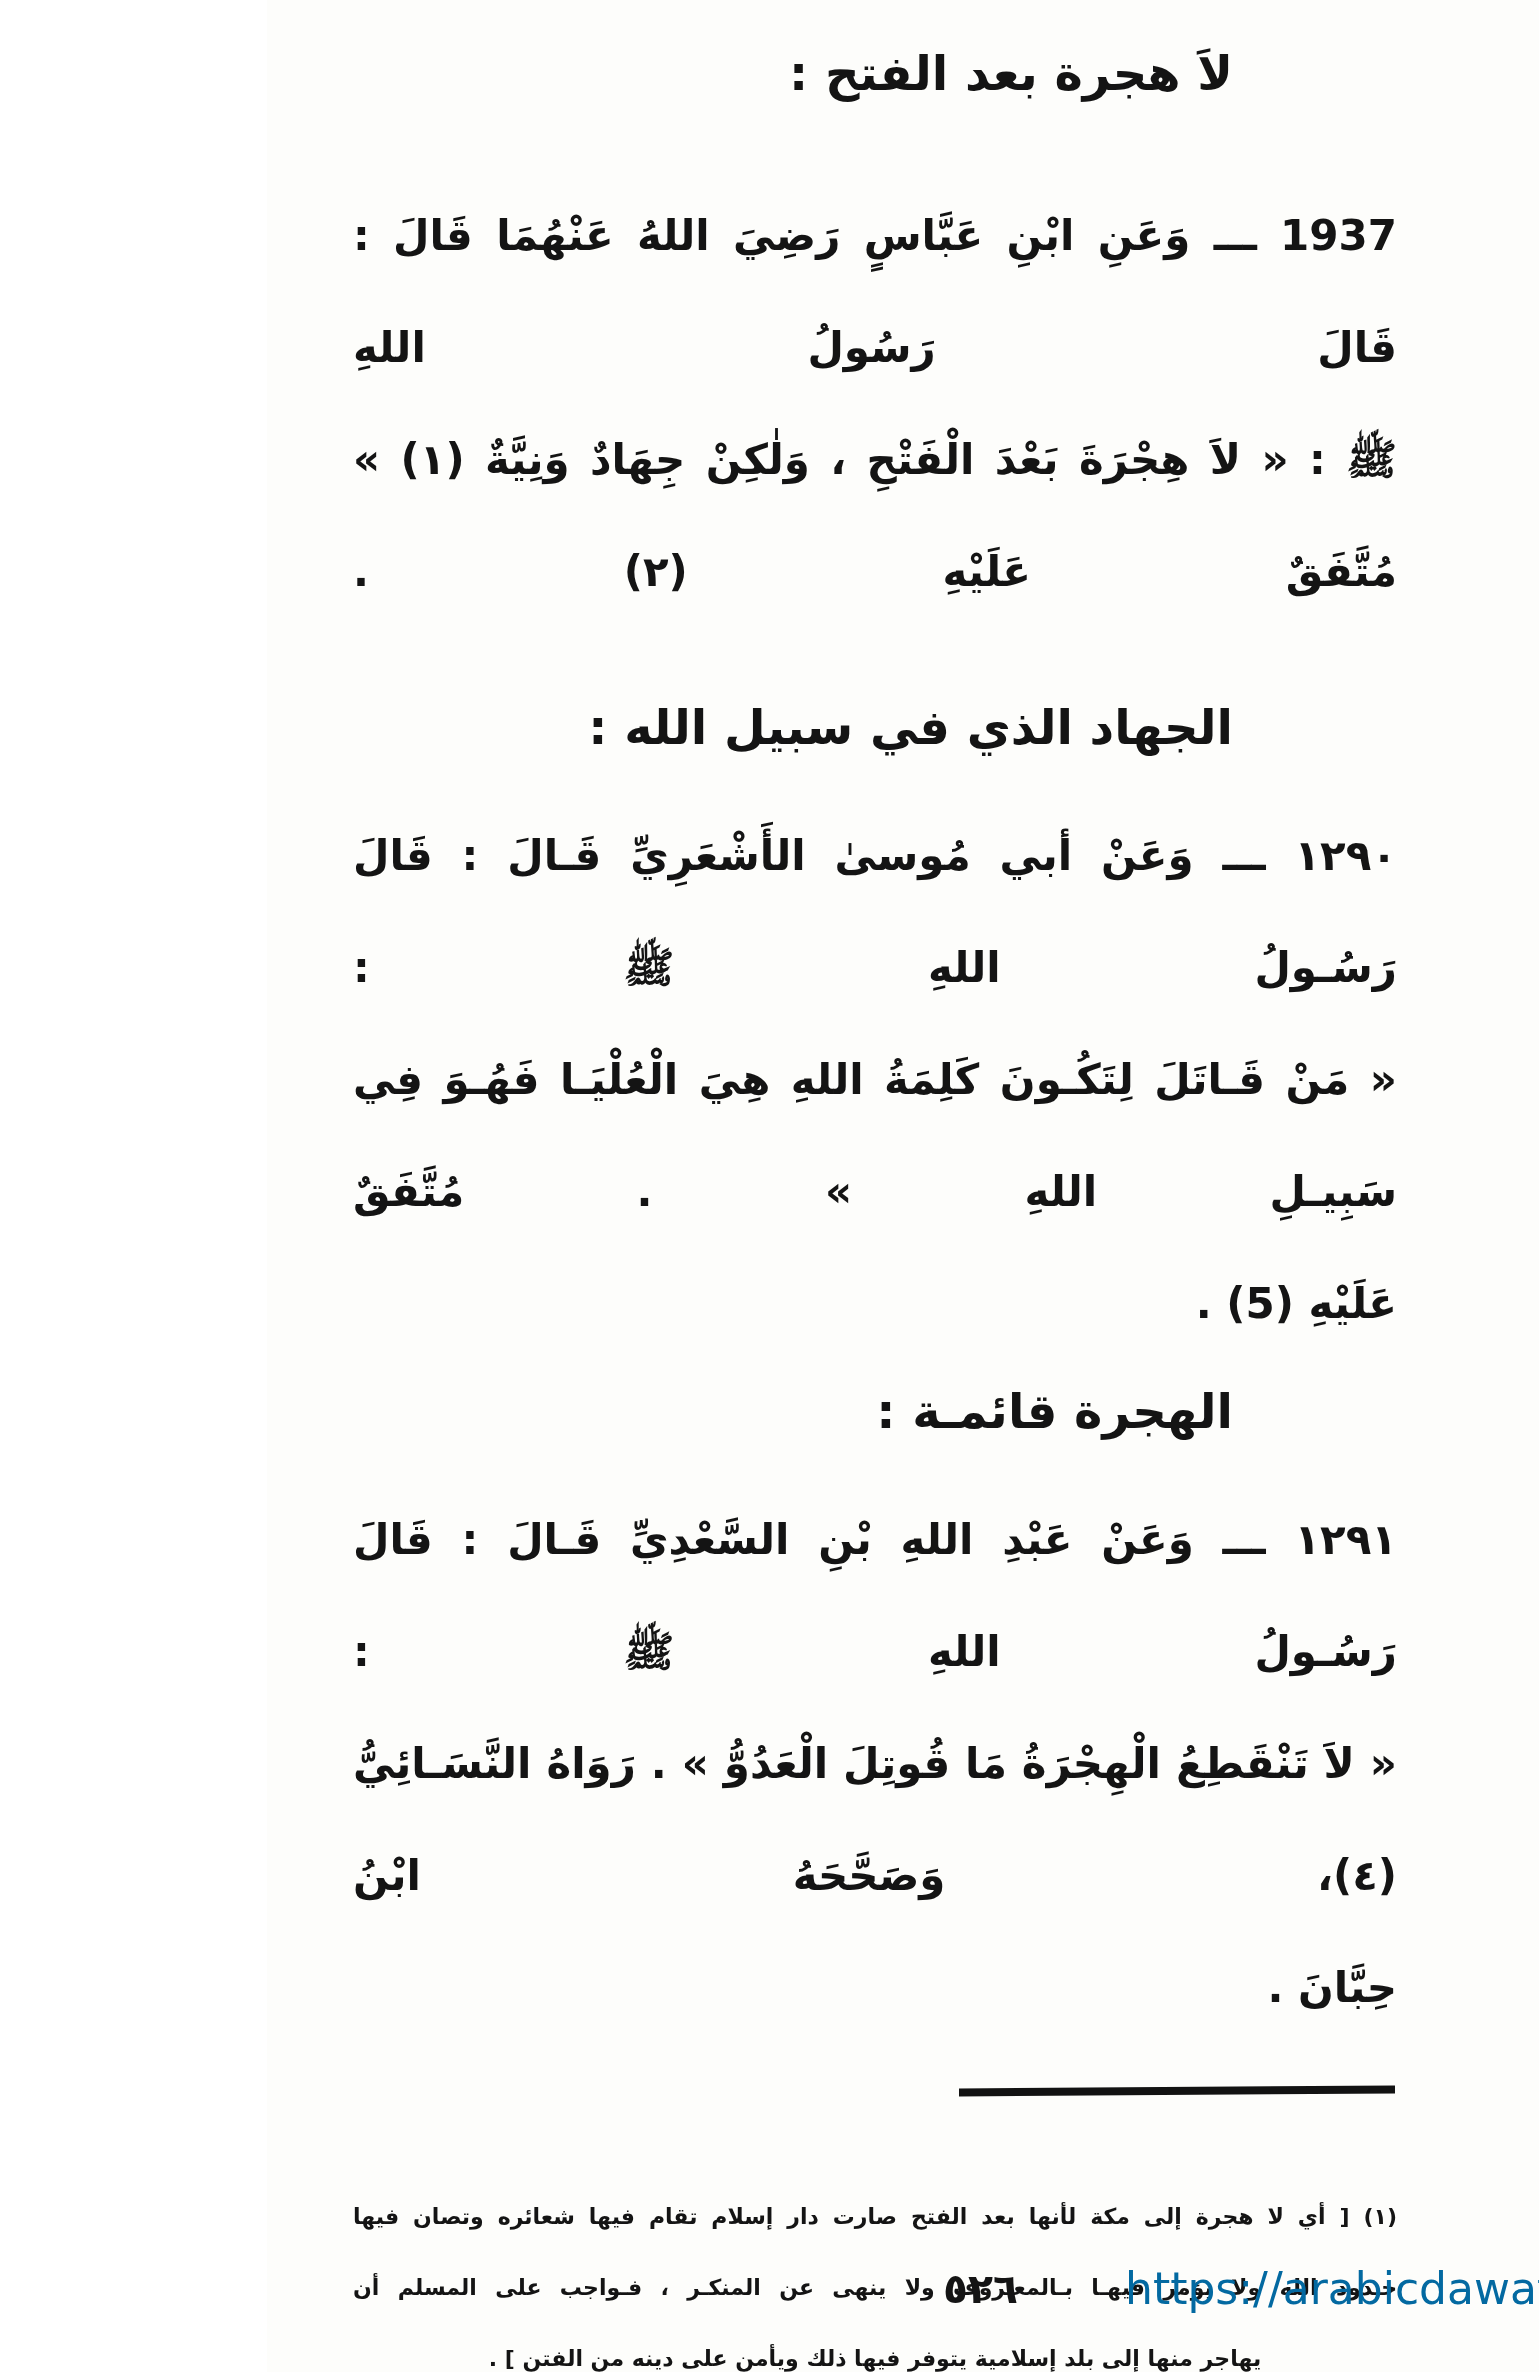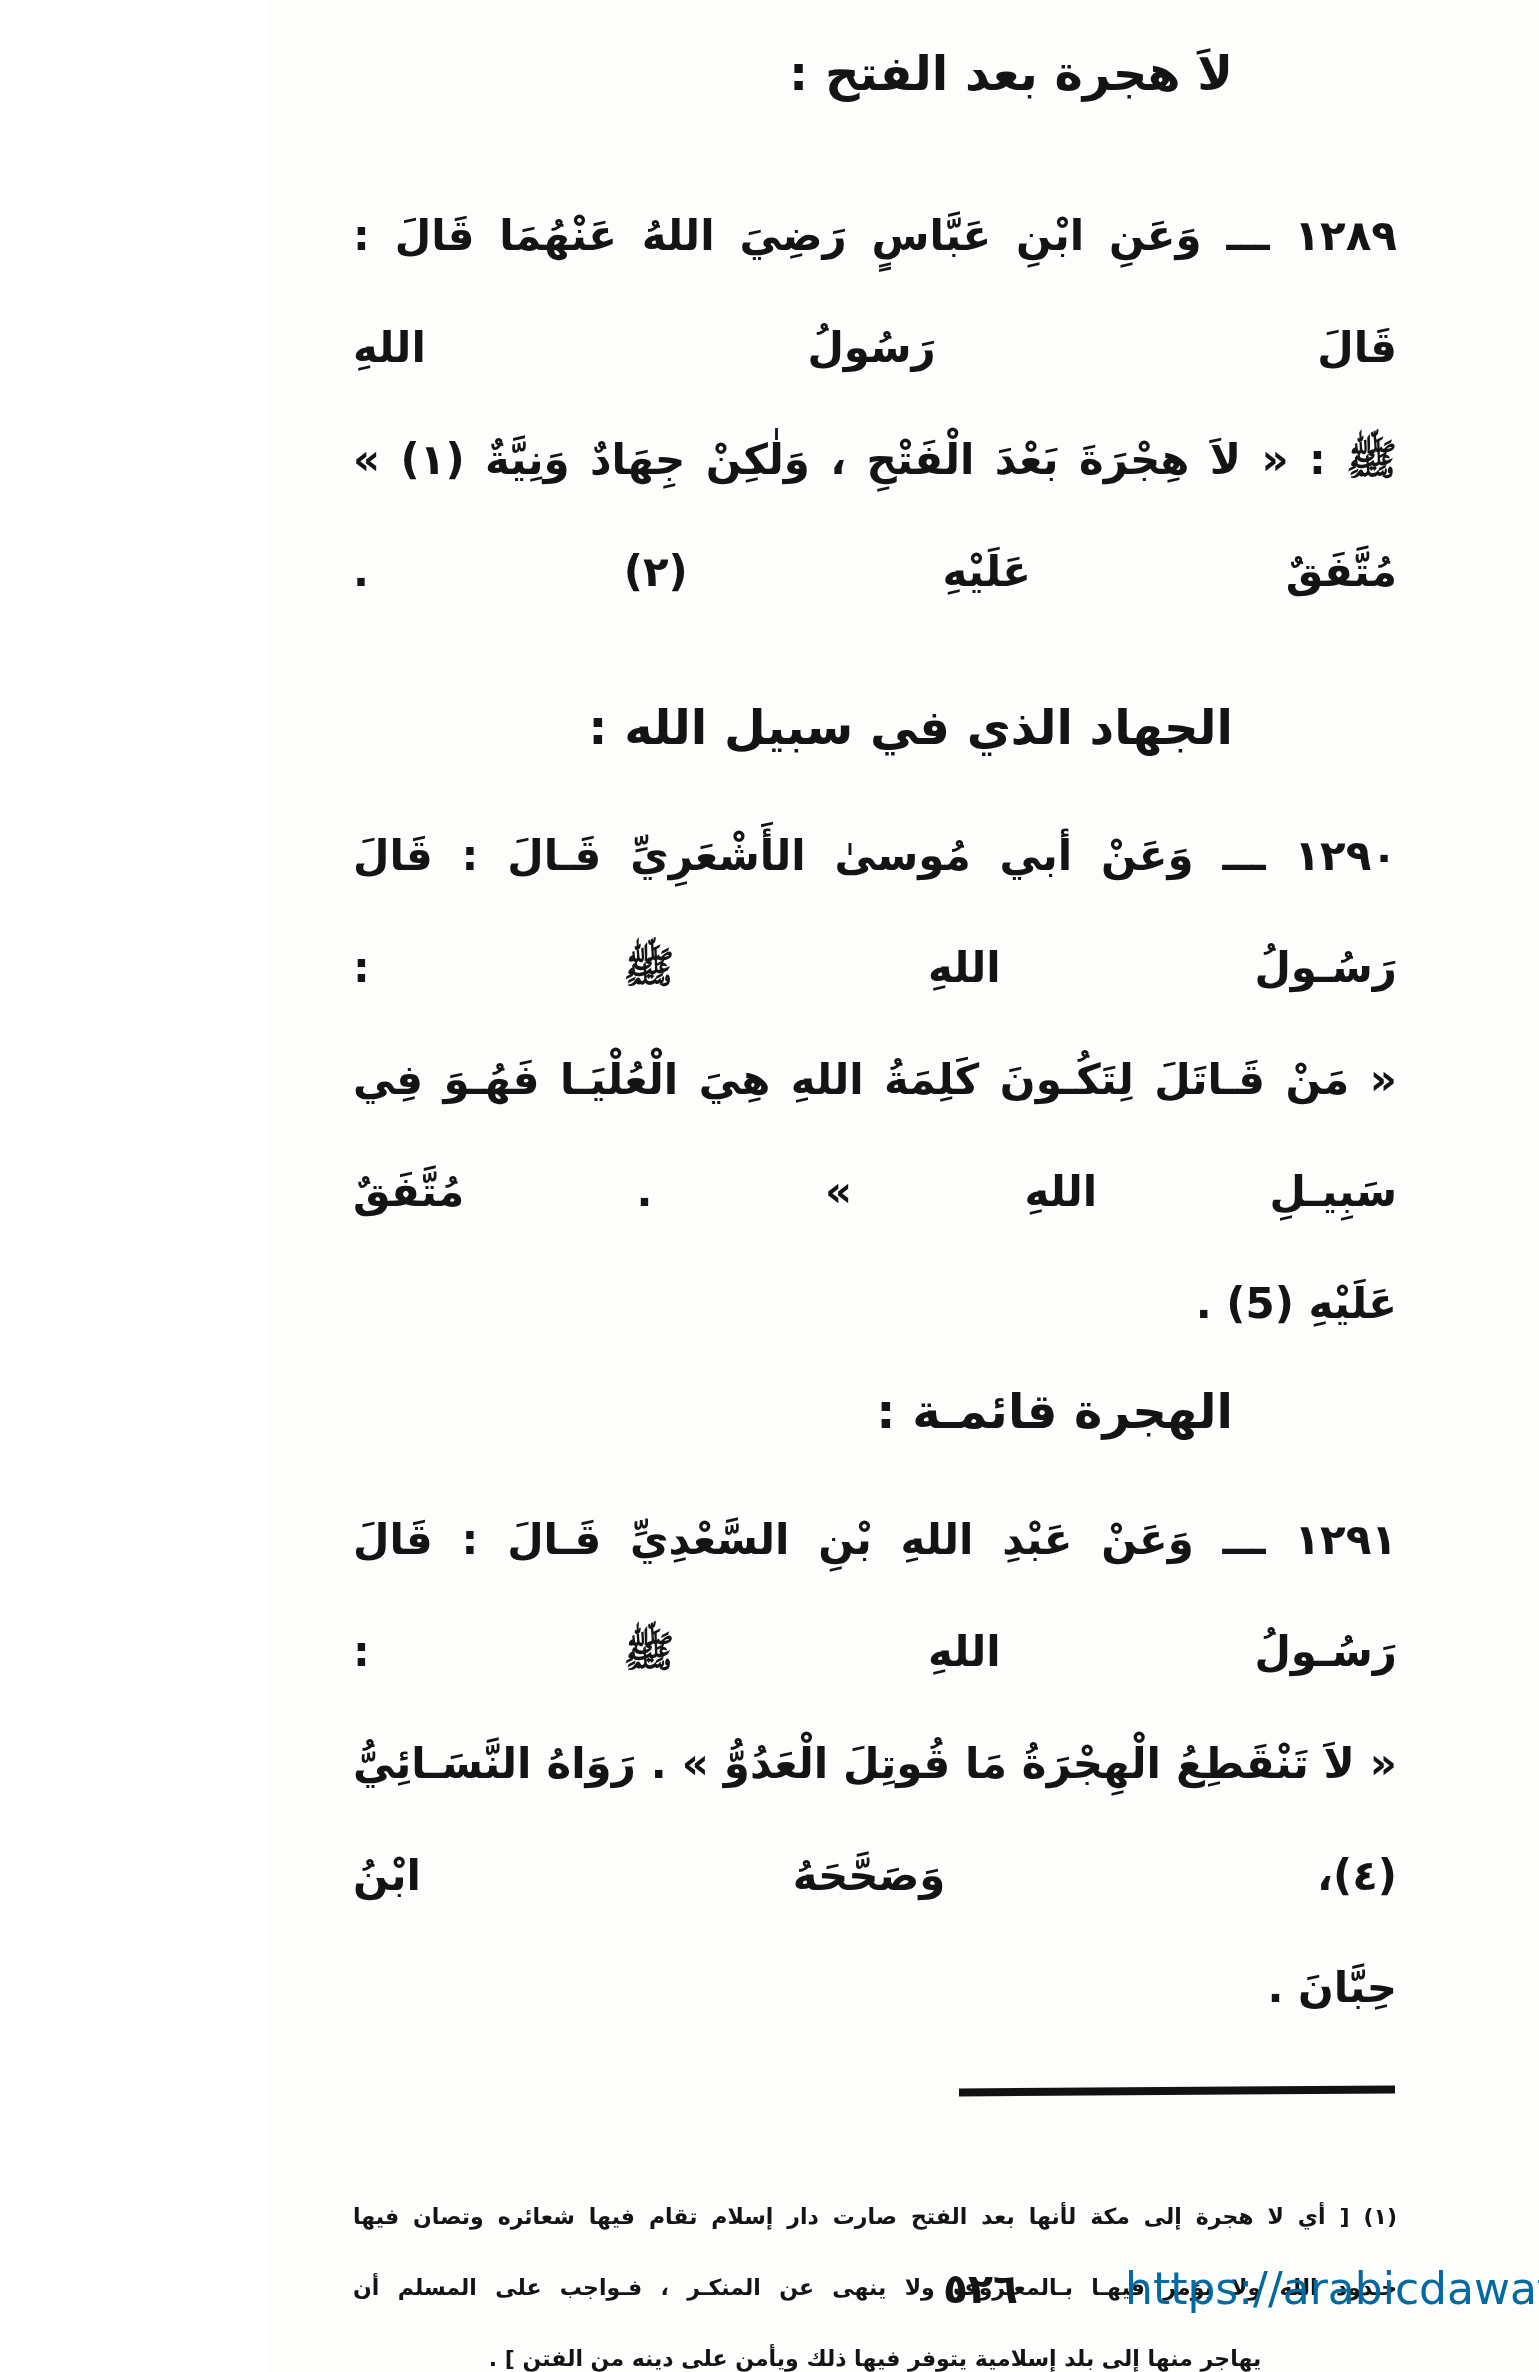--- a/index.html
+++ b/index.html
@@ -68,21 +68,21 @@
 </style>
 </head>
 <body>
 
 <div class="page">
   <div class="content">
 
     <h2 class="heading h1">لاَ هجرة بعد الفتح :</h2>
 
     <div class="hadith m1">
-      <p class="line-full">١٢٨٩ ـــ وَعَنِ ابْنِ عَبَّاسٍ رَضِيَ اللهُ عَنْهُمَا قَالَ : قَالَ رَسُولُ اللهِ</p>
+      <p class="line-full">1937 ـــ وَعَنِ ابْنِ عَبَّاسٍ رَضِيَ اللهُ عَنْهُمَا قَالَ : قَالَ رَسُولُ اللهِ</p>
       <p class="line-full">ﷺ : « لاَ هِجْرَةَ بَعْدَ الْفَتْحِ ، وَلٰكِنْ جِهَادٌ وَنِيَّةٌ (١) » مُتَّفَقٌ عَلَيْهِ (٢) .</p>
     </div>
 
     <h2 class="heading h2">الجهاد الذي في سبيل الله :</h2>
 
     <div class="hadith m2">
       <p class="line-full">١٢٩٠ ـــ وَعَنْ أبي مُوسىٰ الأَشْعَرِيِّ قَـالَ : قَالَ رَسُـولُ اللهِ ﷺ :</p>
       <p class="line-full">« مَنْ قَـاتَلَ لِتَكُـونَ كَلِمَةُ اللهِ هِيَ الْعُلْيَـا فَهُـوَ فِي سَبِيـلِ اللهِ » . مُتَّفَقٌ</p>
       <p class="line-last">عَلَيْهِ (5) .</p>
     </div>

